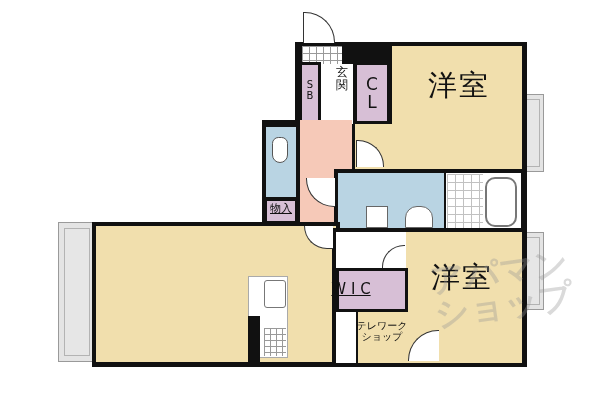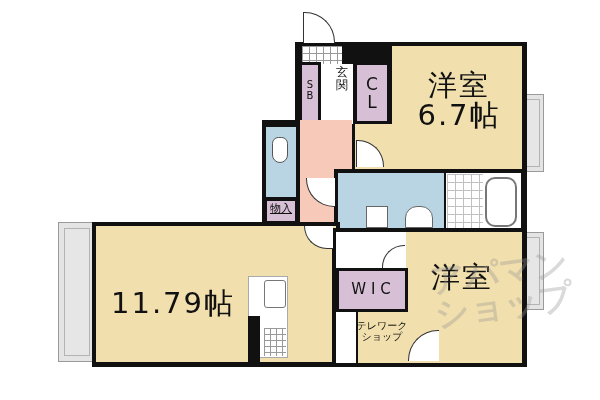--- a/index.html
+++ b/index.html
@@ -41,21 +41,21 @@
 
 <div class="abs" style="left:318px;top:64px;width:35px;height:60px;background:#fff;"></div>
 
 <div class="abs room-purple" style="left:299px;top:62px;width:22px;height:62px;"></div>
 <div class="label" style="left:301px;top:80px;width:18px;font-size:10px;"><span>S</span><br><span>B</span></div>
 <div class="label" style="left:334px;top:66px;width:16px;font-size:12px;"><span>玄</span><br><span>関</span></div>
 
 <div class="abs room-purple" style="left:354px;top:62px;width:36px;height:62px;"></div>
 <div class="label" style="left:356px;top:76px;width:32px;font-size:17px;"><span>C</span><br><span>L</span></div>
 
-<div class="label big" style="left:396px;top:70px;width:126px;"><span>洋室</span><br><span>6.7帖</span></div>
+<div class="label big" style="left:396px;top:70px;width:126px;"><span>洋室</span><br></div>
 
 <div class="abs wall" style="left:262px;top:120px;width:76px;height:112px;"></div>
 <div class="abs room-pink" style="left:300px;top:120px;width:52px;height:112px;"></div>
 
 <div class="abs room-blue" style="left:266px;top:127px;width:30px;height:70px;"></div>
 <div class="abs" style="left:272px;top:137px;width:16px;height:26px;border:1px solid #555;border-radius:8px 8px 10px 10px;background:#fff;"></div>
 
 <div class="abs room-purple" style="left:264px;top:198px;width:34px;height:26px;"></div>
 <div class="label" style="left:266px;top:203px;width:30px;font-size:11px;text-decoration:underline;">物入</div>
 
@@ -66,27 +66,27 @@
 <div class="abs" style="left:446px;top:173px;width:75px;height:56px;background:#fff;"></div>
 <div class="abs tile" style="left:447px;top:174px;width:36px;height:54px;background-size:8px 8px;opacity:0.6;"></div>
 <div class="abs" style="left:485px;top:177px;width:32px;height:50px;border:2px double #777;border-radius:10px;background:#fff;"></div>
 
 <div class="abs wall" style="left:92px;top:222px;width:248px;height:145px;"></div>
 <div class="abs room-tan" style="left:96px;top:226px;width:240px;height:136px;"></div>
 <div class="abs" style="left:248px;top:276px;width:40px;height:82px;background:#fff;border:1px solid #aaa;"></div>
 <div class="abs wall" style="left:248px;top:316px;width:12px;height:46px;"></div>
 <div class="abs" style="left:264px;top:280px;width:22px;height:28px;border:1px solid #777;border-radius:3px;background:#fff;"></div>
 <div class="abs tile" style="left:264px;top:328px;width:22px;height:28px;background-size:6px 6px;"></div>
-<div class="label big" style="left:98px;top:258px;width:150px;"><br><span>11.79帖</span></div>
+<div class="label big" style="left:98px;top:258px;width:150px;"><br></div>
 
 <div class="abs wall" style="left:332px;top:228px;width:195px;height:139px;"></div>
 <div class="abs room-tan" style="left:406px;top:232px;width:116px;height:131px;"></div>
 <div class="abs" style="left:336px;top:232px;width:70px;height:38px;background:#fff;"></div>
 <div class="abs room-purple" style="left:336px;top:268px;width:72px;height:44px;"></div>
-<div class="label" style="left:338px;top:282px;width:66px;font-size:15px;">W I C</div>
+<div class="label" style="left:318px;top:282px;width:66px;font-size:15px;text-decoration:underline;">W I C</div>
 <div class="abs" style="left:336px;top:312px;width:20px;height:51px;background:#fff;"></div>
 <div class="abs room-tan" style="left:358px;top:312px;width:48px;height:51px;"></div>
 <div class="label" style="left:356px;top:321px;width:52px;font-size:10px;"><span>テレワーク</span><br><span>ショップ</span></div>
 <div class="label big" style="left:404px;top:262px;width:116px;"><span>洋室</span><br></div>
 
 <div class="door" style="left:356px;top:140px;width:26px;height:26px;border-radius:0 26px 0 0;border-bottom:none;"></div>
 <div class="door" style="left:306px;top:178px;width:28px;height:28px;border-radius:0 0 0 28px;border-top:none;border-right:none;"></div>
 <div class="door" style="left:304px;top:226px;width:28px;height:22px;border-radius:0 0 0 28px;border-top:none;border-right:none;"></div>
 <div class="door" style="left:382px;top:245px;width:22px;height:22px;border-radius:22px 0 0 0;border-bottom:none;border-right:none;"></div>
 <div class="door" style="left:408px;top:330px;width:30px;height:30px;border-radius:30px 0 0 0;border-bottom:none;border-right:none;background:#fff;"></div>

